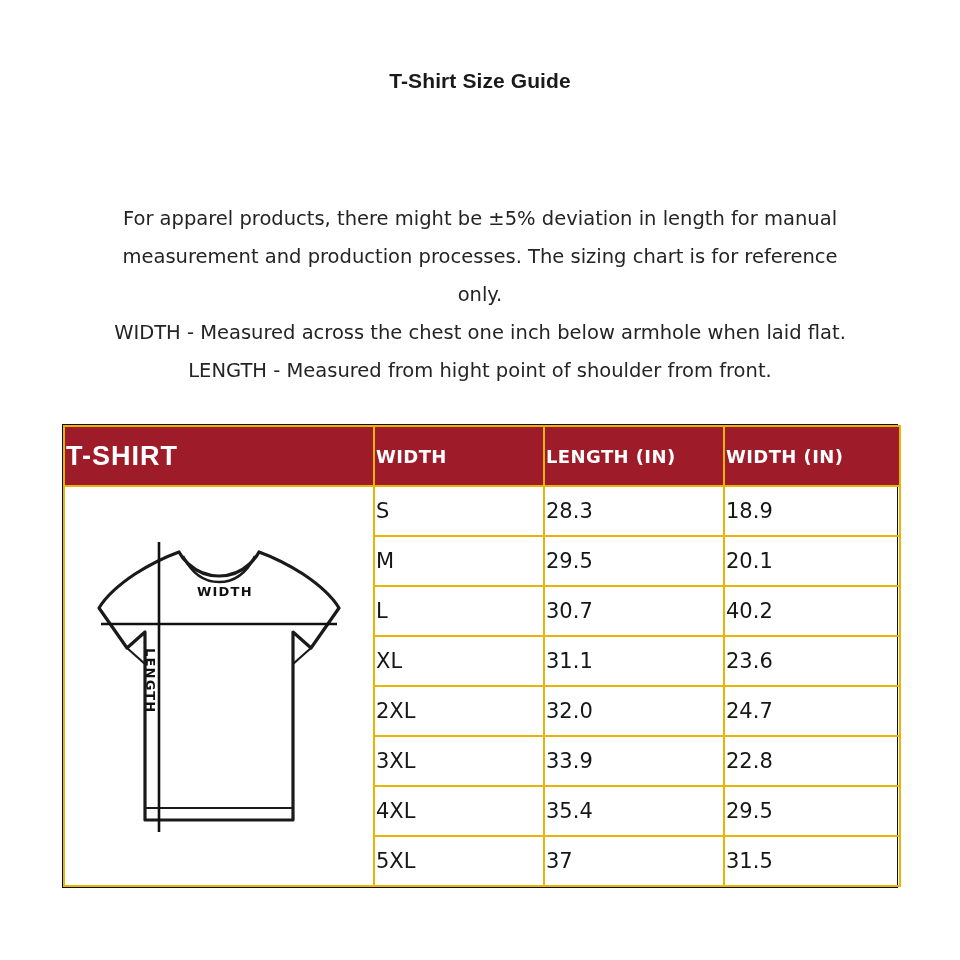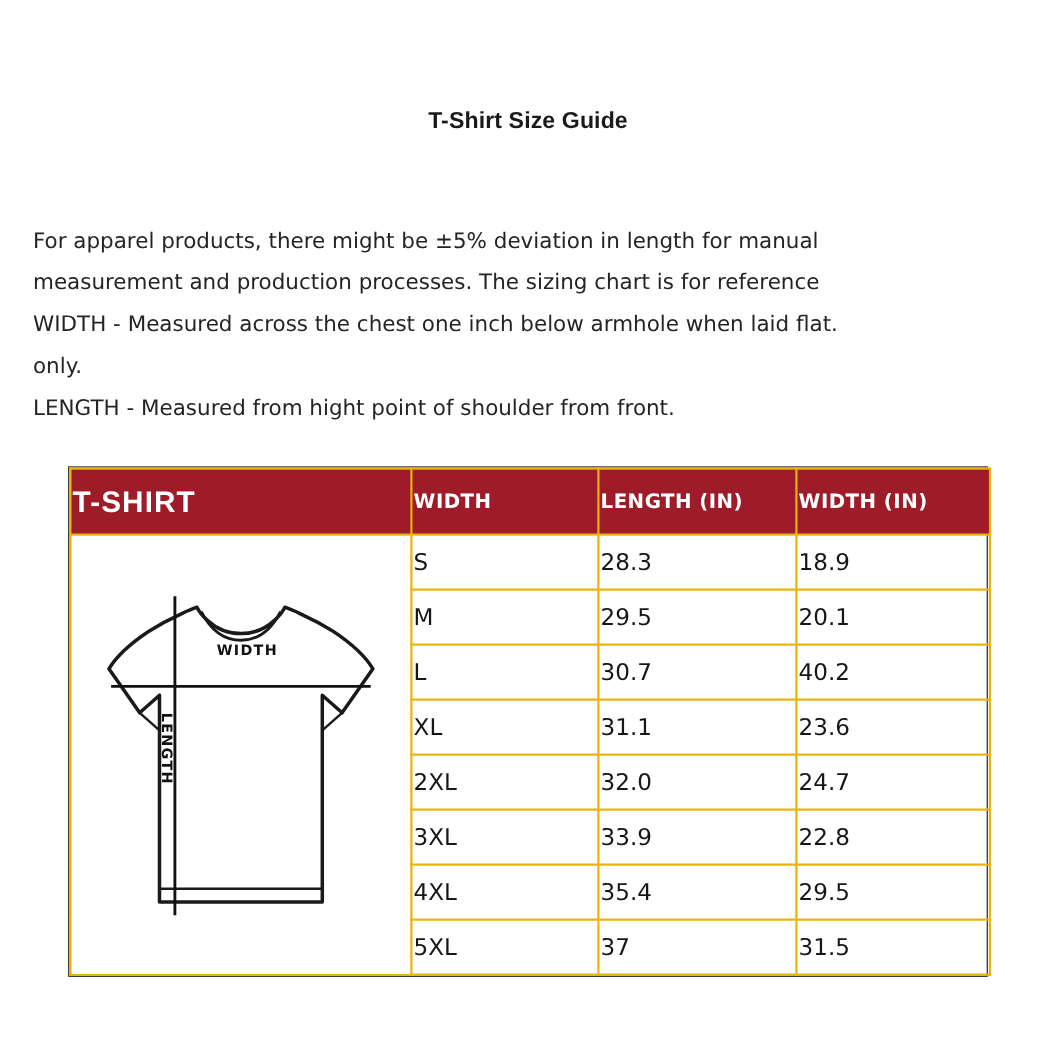--- a/index.html
+++ b/index.html
@@ -19,35 +19,36 @@
     width: 960px;
     height: 960px;
     box-sizing: border-box;
   }
   .title {
     text-align: center;
     font-size: 21px;
     font-weight: bold;
     color: #1a1a1a;
     margin: 0;
-    padding-top: 98px;
+    padding-top: 69px;
     letter-spacing: 0.1px;
   }
   .intro {
     margin: 0;
     padding: 0;
     position: absolute;
     left: 30px;
     top: 200px;
     width: 900px;
     font-size: 19.5px;
     line-height: 38px;
     color: #242424;
     font-family: "DejaVu Sans", sans-serif;
     font-weight: 400;
+    text-align: center;
   }
   .intro p { margin: 0; }
   .table-wrap {
     position: absolute;
     left: 62px;
     top: 424px;
     width: 836px;
     border: 1px solid #0f0f0f;
     box-sizing: border-box;
   }
@@ -130,22 +131,22 @@
 </head>
 <body>
 
 <div class="page">
 
   <h1 class="title">T-Shirt Size Guide</h1>
 
   <div class="intro">
     <p>For apparel products, there might be ±5% deviation in length for manual</p>
     <p>measurement and production processes. The sizing chart is for reference</p>
+    <p>only.</p>
     <p>WIDTH - Measured across the chest one inch below armhole when laid flat.</p>
-    <p>only.</p>
     <p>LENGTH - Measured from hight point of shoulder from front.</p>
   </div>
 
   <div class="table-wrap">
     <table class="size-table">
       <colgroup>
         <col class="col-brand">
         <col class="col-size">
         <col class="col-length">
         <col class="col-width">

